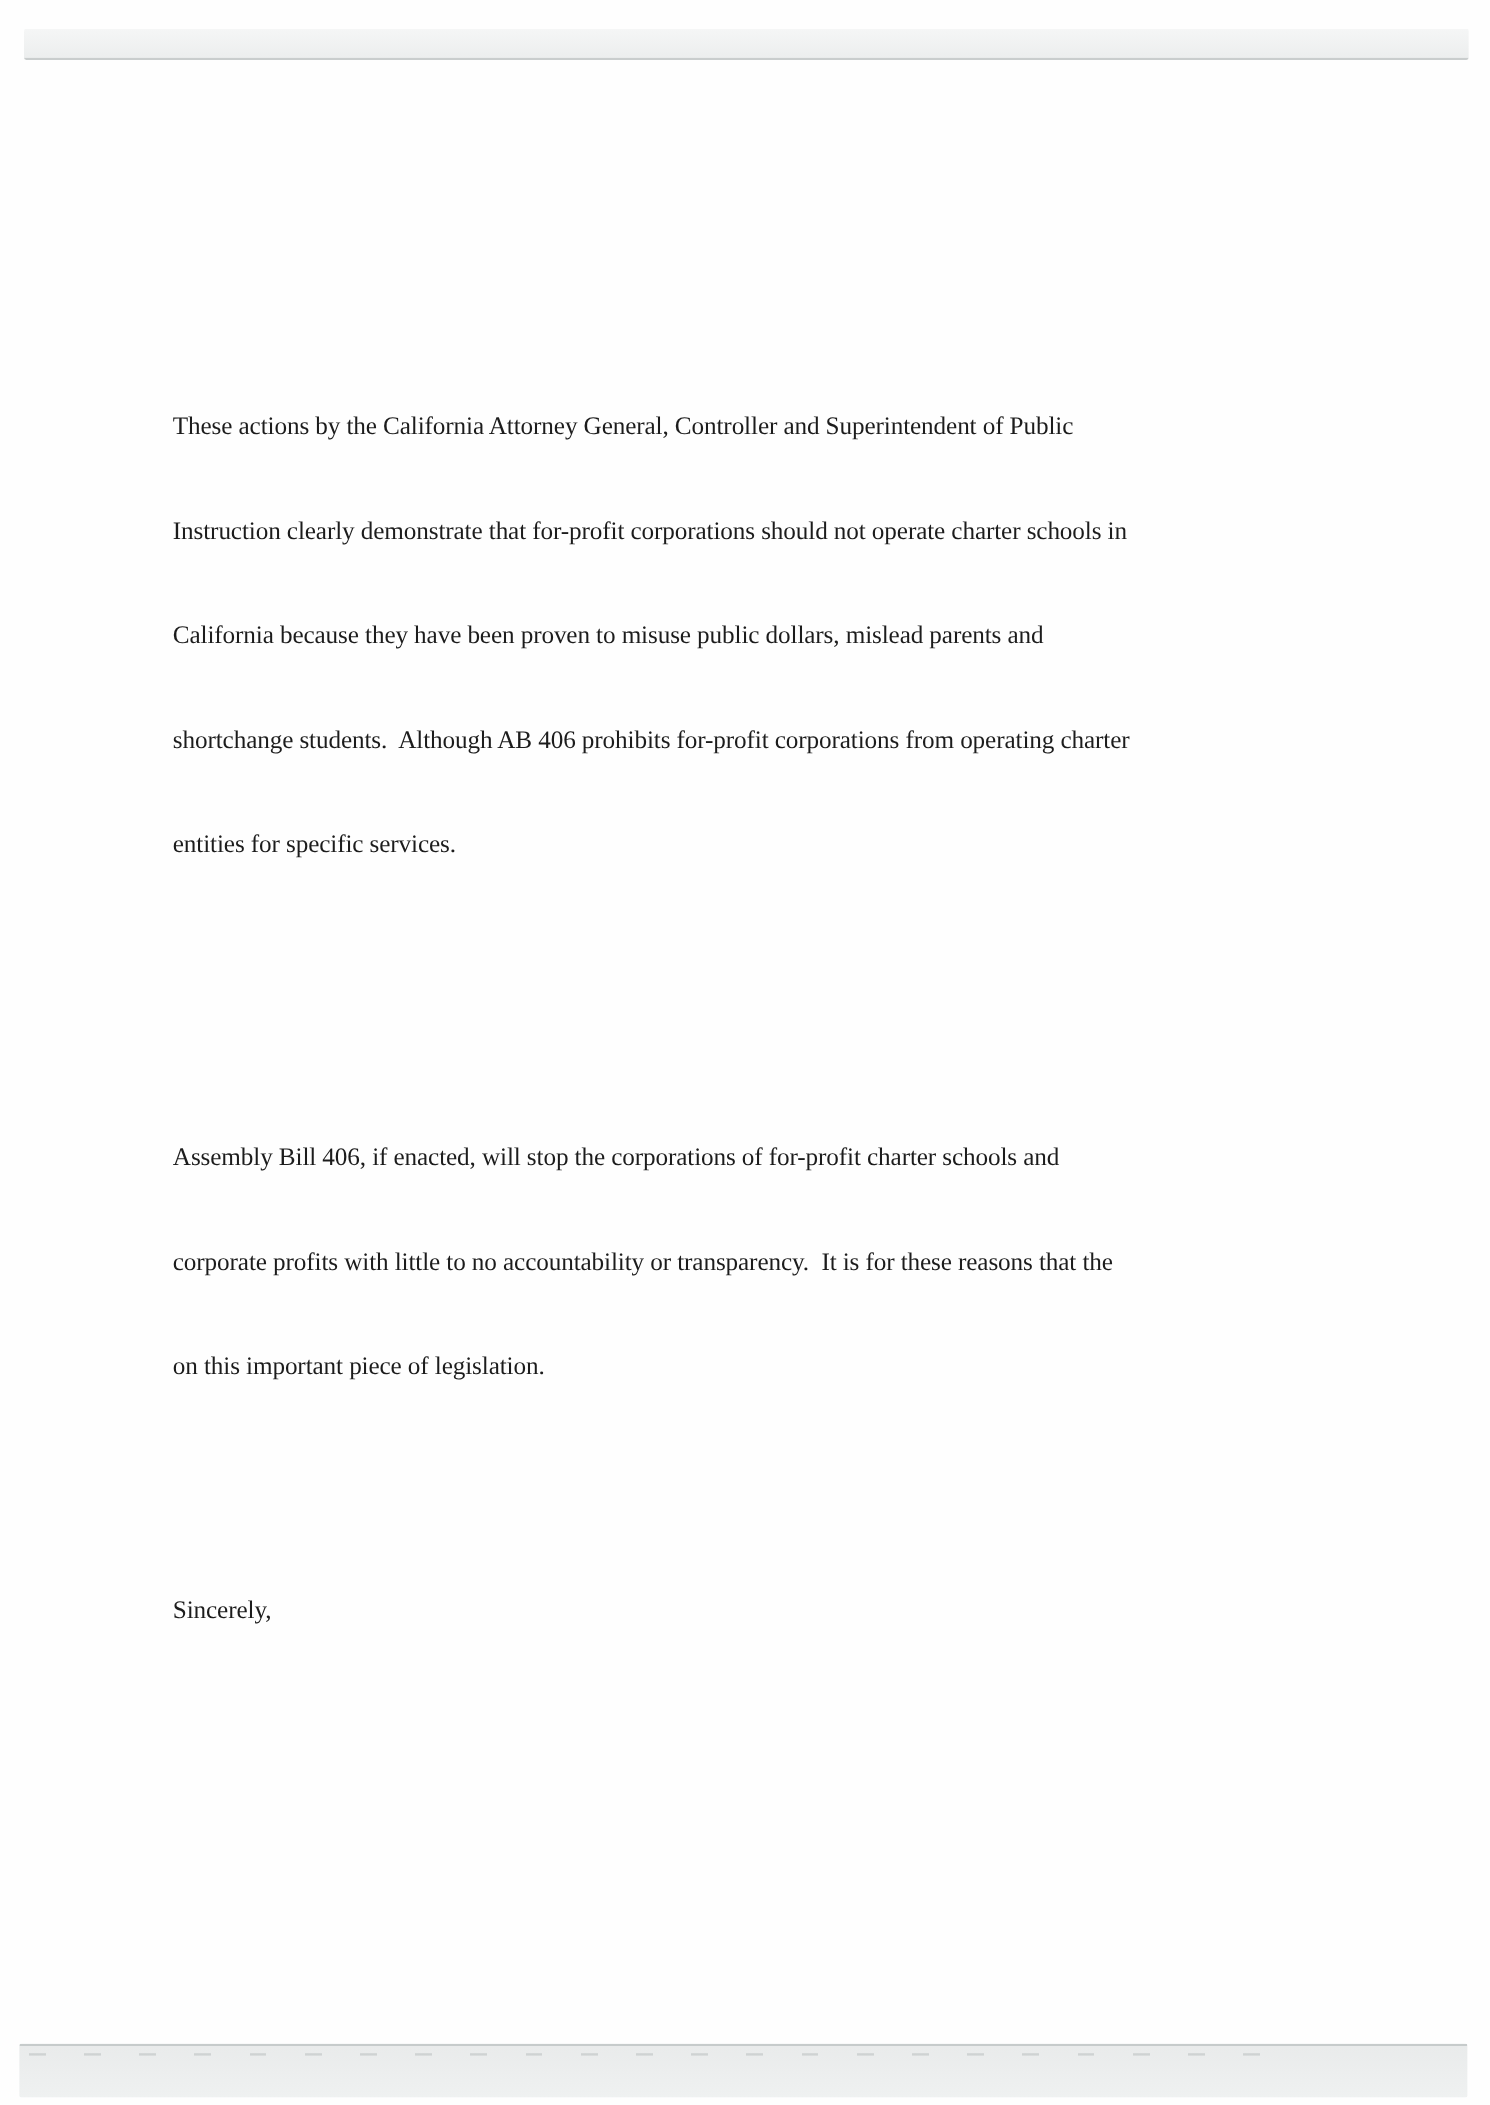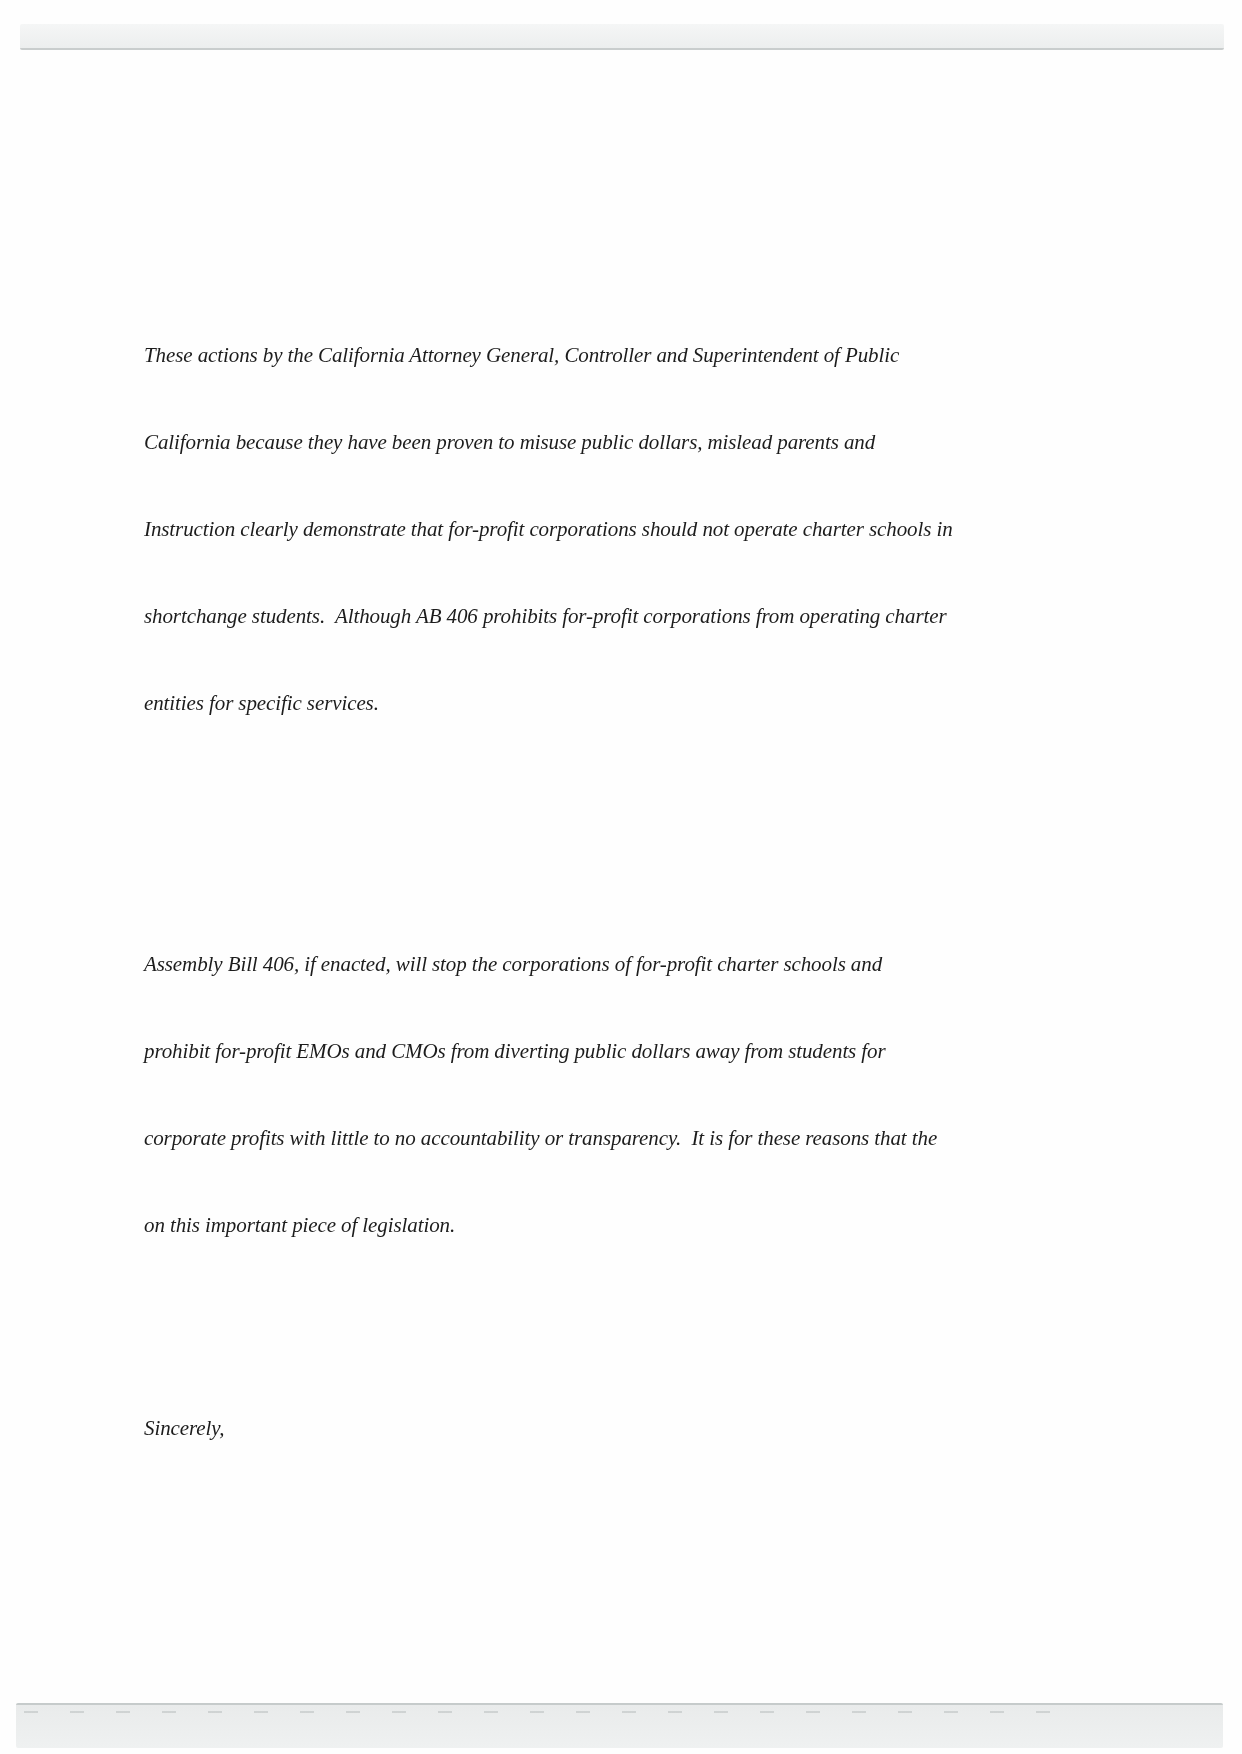--- a/index.html
+++ b/index.html
@@ -1,15 +1,15 @@
 <!DOCTYPE html>
 <html><head>
 <meta charset="utf-8">
 <style>
-  * { margin: 0; padding: 0; box-sizing: border-box; font-style: italic; }
+  * { margin: 0; padding: 0; box-sizing: border-box; }
   html, body { background: #ffffff; }
   body { font-family: "Liberation Serif", serif; }
 
   .scan-sheet {
     position: relative;
     width: 1242px;
     height: 1754px;
     background: #fefefe;
     overflow: hidden;
   }
@@ -68,29 +68,28 @@
 <body>
 
 <div class="scan-sheet">
 
   <div class="scan-band-top"></div>
 
   <div class="letter-body">
 
     <div class="para">
       <div class="line">These actions by the California Attorney General, Controller and Superintendent of Public</div>
+      <div class="line">Instruction clearly demonstrate that for-profit corporations should not operate charter schools in</div>
       <div class="line">California because they have been proven to misuse public dollars, mislead parents and</div>
-      <div class="line">Instruction clearly demonstrate that for-profit corporations should not operate charter schools in</div>
       <div class="line">shortchange students.  Although AB 406 prohibits for-profit corporations from operating charter</div>
       <div class="line">entities for specific services.</div>
     </div>
 
     <div class="para">
       <div class="line">Assembly Bill 406, if enacted, will stop the corporations of for-profit charter schools and</div>
-      <div class="line">prohibit for-profit EMOs and CMOs from diverting public dollars away from students for</div>
       <div class="line">corporate profits with little to no accountability or transparency.  It is for these reasons that the</div>
       <div class="line">on this important piece of legislation.</div>
     </div>
 
     <div class="line closing">Sincerely,</div>
 
     <div class="signature-wrap">
       
     </div>
 

